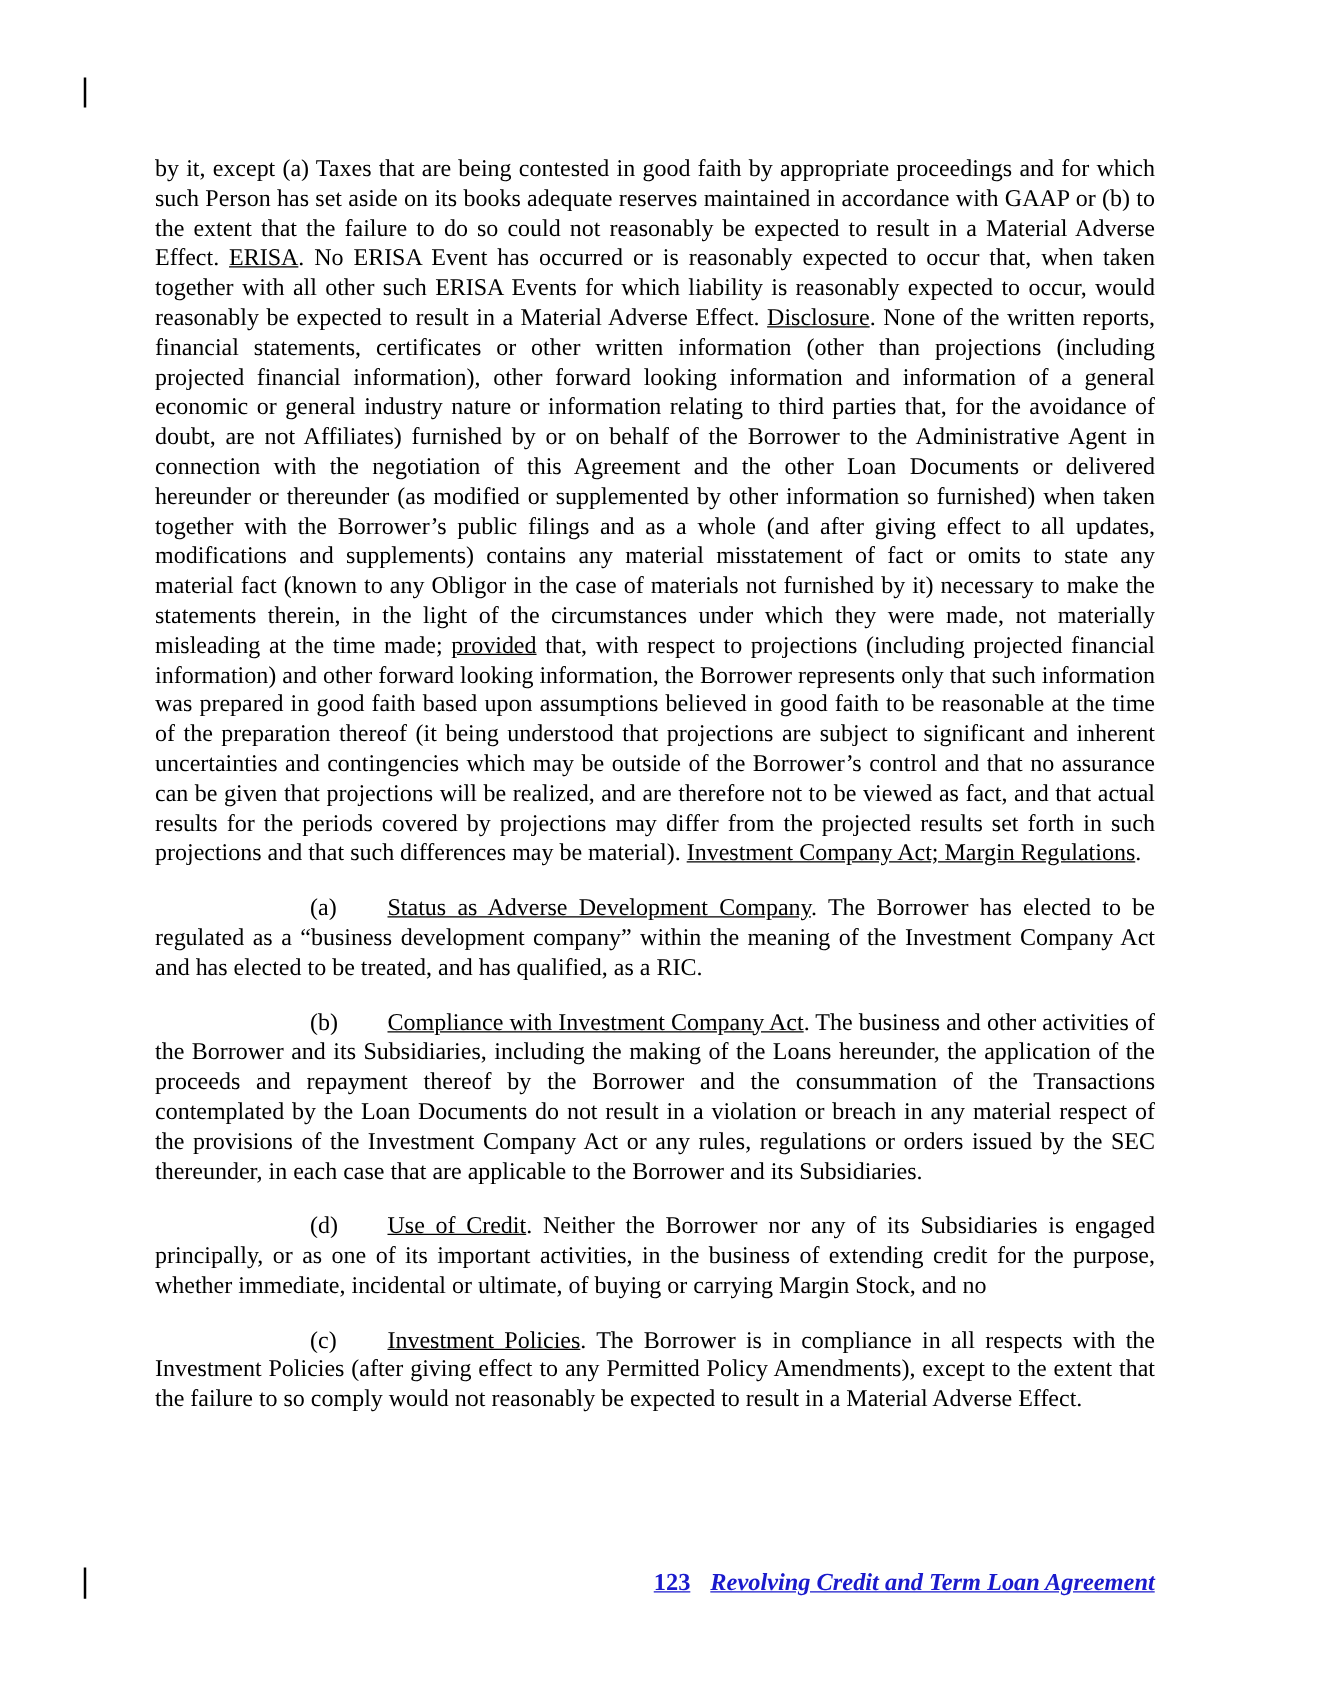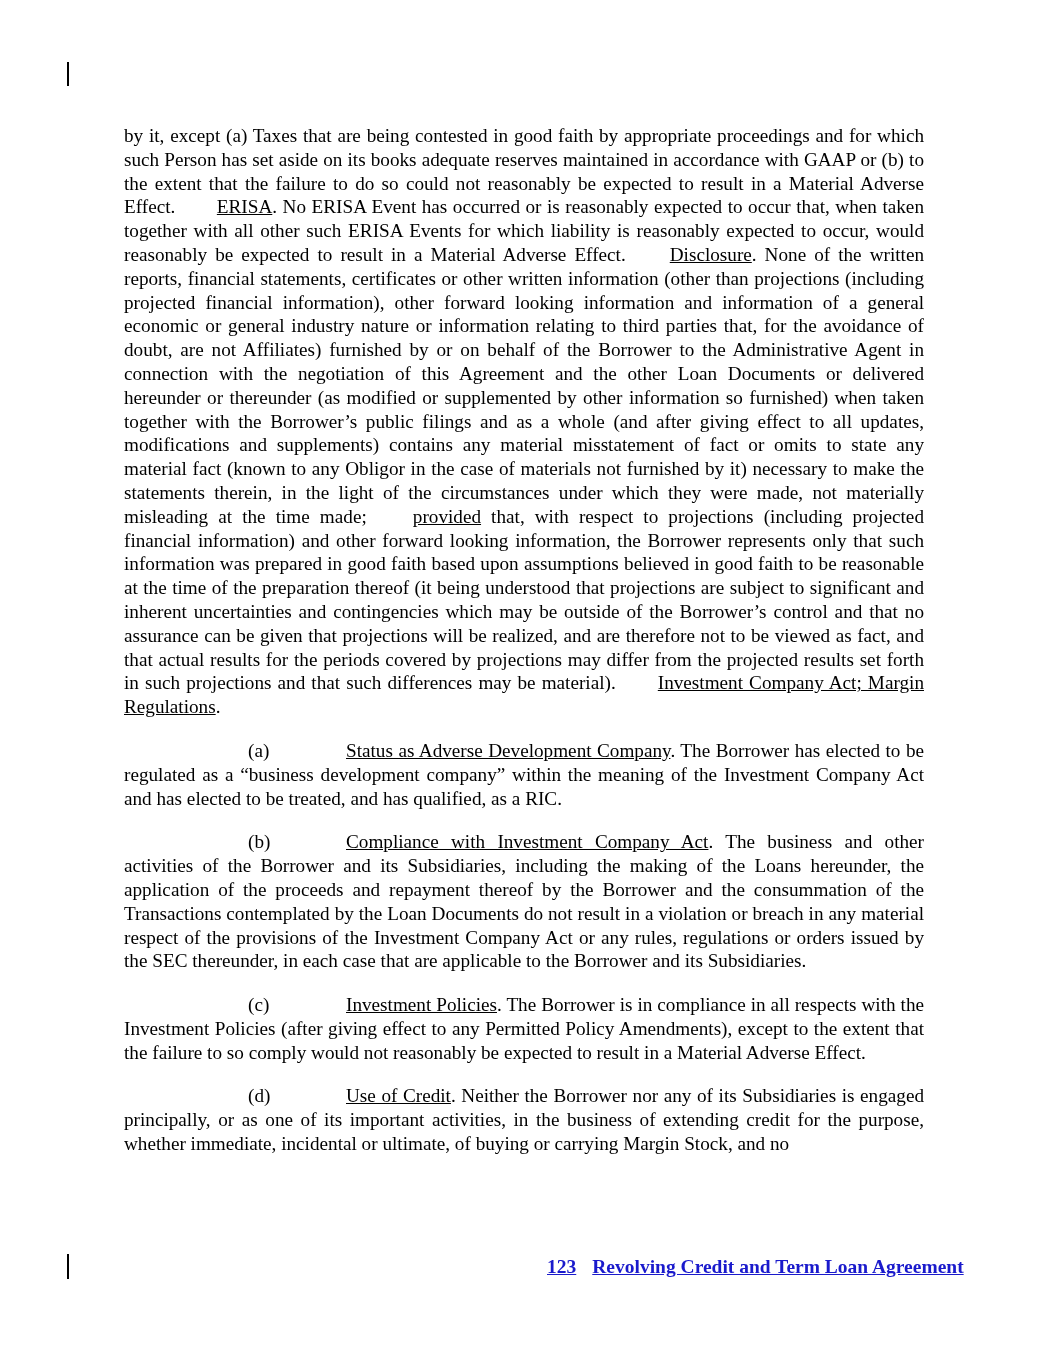--- a/index.html
+++ b/index.html
@@ -5,41 +5,41 @@
   html, body { margin: 0; padding: 0; background: #ffffff; }
   body { width: 1055px; height: 1365px; position: relative; overflow: hidden;
          font-family: "Liberation Serif", "DejaVu Serif", serif; color: #000; }
   .change-bar { position: absolute; left: 67px; width: 2px; background: #000; }
   .change-bar.top { top: 62px; height: 24px; }
   .change-bar.bottom { top: 1254px; height: 25px; }
   .page { position: absolute; left: 124px; top: 124px; width: 800px; }
   .p { font-size: 19.2px; line-height: 23.8px; text-align: justify; margin: 0; }
   .p + .p { margin-top: 20px; }
   .p.first { }
-  .u { text-decoration: underline; margin-left: 36px; }
+  .u { text-decoration: underline; }
   .sub-label { display: inline-block; margin-left: 124px; width: 62px; }
   .footer { position: absolute; left: 523px; top: 1256px; font-size: 19.5px;
             font-weight: bold; font-style: normal; color: #1a1acc; }
-  .footer .num { text-decoration: underline; margin-right: 16px; margin-left: 24px; }
-  .footer .title { text-decoration: underline; }
+  .footer .num { text-decoration: underline; margin-right: 16px; }
+  .footer .title { font-style: italic; text-decoration: underline; }
 </style>
 </head>
 <body>
 
 <div class="change-bar top"></div>
 
 <div class="page">
   <p class="p first"><span>by it, except (a) Taxes that are being contested in good faith by appropriate proceedings and for which such Person has set aside on its books adequate reserves maintained in accordance with GAAP or (b) to the extent that the failure to do so could not reasonably be expected to result in a Material Adverse Effect.  </span><span class="u">ERISA</span><span>.  No ERISA Event has occurred or is reasonably expected to occur that, when taken together with all other such ERISA Events for which liability is reasonably expected to occur, would reasonably be expected to result in a Material Adverse Effect.  </span><span class="u">Disclosure</span><span>.  None of the written reports, financial statements, certificates or other written information (other than projections (including projected financial information), other forward looking information and information of a general economic or general industry nature or information relating to third parties that, for the avoidance of doubt, are not Affiliates) furnished by or on behalf of the Borrower to the Administrative Agent in connection with the negotiation of this Agreement and the other Loan Documents or delivered hereunder or thereunder (as modified or supplemented by other information so furnished) when taken together with the Borrower’s public filings and as a whole (and after giving effect to all updates, modifications and supplements) contains any material misstatement of fact or omits to state any material fact (known to any Obligor in the case of materials not furnished by it) necessary to make the statements therein, in the light of the circumstances under which they were made, not materially misleading at the time made; </span><span class="u">provided</span><span> that, with respect to projections (including projected financial information) and other forward looking information, the Borrower represents only that such information was prepared in good faith based upon assumptions believed in good faith to be reasonable at the time of the preparation thereof (it being understood that projections are subject to significant and inherent uncertainties and contingencies which may be outside of the Borrower’s control and that no assurance can be given that projections will be realized, and are therefore not to be viewed as fact, and that actual results for the periods covered by projections may differ from the projected results set forth in such projections and that such differences may be material).  </span><span class="u">Investment Company Act; Margin Regulations</span><span>.</span></p>
 
   <p class="p"><span class="sub-label">(a)</span><span class="u">Status as Adverse Development Company</span><span>.  The Borrower has elected to be regulated as a “business development company” within the meaning of the Investment Company Act and has elected to be treated, and has qualified, as a RIC.</span></p>
 
   <p class="p"><span class="sub-label">(b)</span><span class="u">Compliance with Investment Company Act</span><span>.  The business and other activities of the Borrower and its Subsidiaries, including the making of the Loans hereunder, the application of the proceeds and repayment thereof by the Borrower and the consummation of the Transactions contemplated by the Loan Documents do not result in a violation or breach in any material respect of the provisions of the Investment Company Act or any rules, regulations or orders issued by the SEC thereunder, in each case that are applicable to the Borrower and its Subsidiaries.</span></p>
 
+  <p class="p"><span class="sub-label">(d)</span><span class="u">Use of Credit</span><span>.  Neither the Borrower nor any of its Subsidiaries is engaged principally, or as one of its important activities, in the business of extending credit for the purpose, whether immediate, incidental or ultimate, of buying or carrying Margin Stock, and no</span></p>
+
   <p class="p"><span class="sub-label">(c)</span><span class="u">Investment Policies</span><span>.  The Borrower is in compliance in all respects with the Investment Policies (after giving effect to any Permitted Policy Amendments), except to the extent that the failure to so comply would not reasonably be expected to result in a Material Adverse Effect.</span></p>
-
-  <p class="p"><span class="sub-label">(d)</span><span class="u">Use of Credit</span><span>.  Neither the Borrower nor any of its Subsidiaries is engaged principally, or as one of its important activities, in the business of extending credit for the purpose, whether immediate, incidental or ultimate, of buying or carrying Margin Stock, and no</span></p>
 </div>
 
 <div class="change-bar bottom"></div>
 
 <div class="footer">
   <span class="num">123</span><span class="title">Revolving Credit and Term Loan Agreement</span>
 </div>
 
 </body></html>

